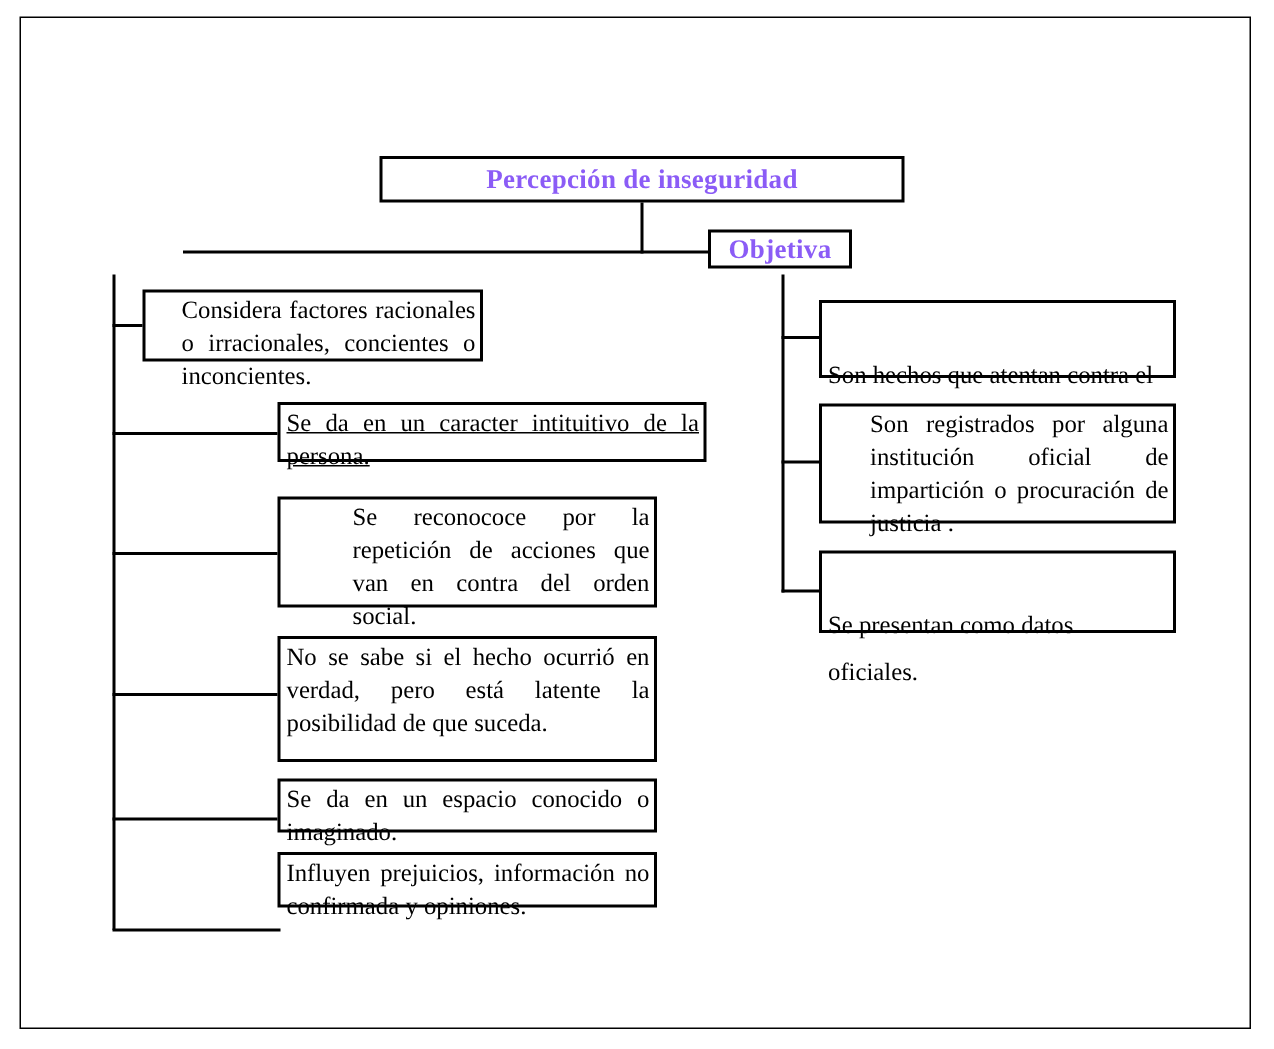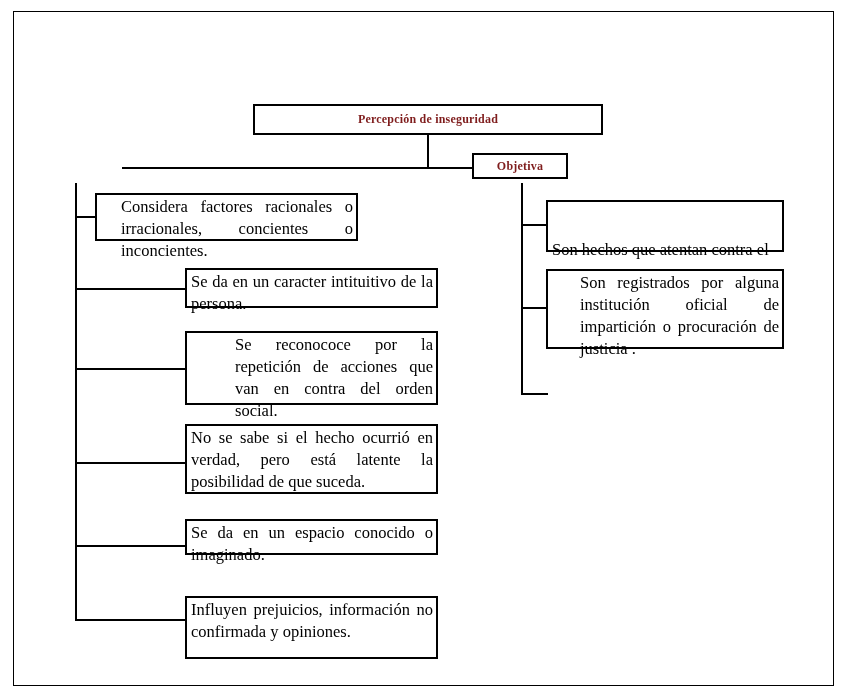--- a/index.html
+++ b/index.html
@@ -32,23 +32,23 @@
     z-index: 3;
   }
   .node.header {
     border-width: 2.5px;
     display: flex;
     align-items: center;
     justify-content: center;
   }
   .node.header .label {
     font-weight: bold;
-    font-size: 12px;
+    font-size: 18px;
     letter-spacing: 0.2px;
-    color: #7f1d1d;
+    color: #8b5cf6;
     white-space: nowrap;
   }
   .node.leaf {
     padding: 1px 3px 1px 4px;
   }
   .node.leaf .label {
     display: block;
     font-size: 16.5px;
     line-height: 1.33;
     color: #000000;
@@ -87,41 +87,41 @@
 
   <div class="connector v" style="left:75px; top:183px; height:437px;"></div>
 
   <div class="connector h" style="left:75px; top:216px; width:22px;"></div>
   <div class="connector h" style="left:75px; top:288px; width:112px;"></div>
   <div class="connector h" style="left:75px; top:368px; width:112px;"></div>
   <div class="connector h" style="left:75px; top:462px; width:112px;"></div>
   <div class="connector h" style="left:75px; top:545px; width:112px;"></div>
   <div class="connector h" style="left:75px; top:619px; width:112px;"></div>
 
-  <div class="node leaf" style="left:95px; top:193px; width:263px; height:48px;padding-left:24px;">
+  <div class="node leaf" style="left:95px; top:193px; width:227px; height:48px;padding-left:24px;">
     <span class="label">Considera factores racionales o irracionales, concientes o inconcientes.</span>
   </div>
 
-  <div class="node leaf" style="left:185px; top:268px; width:253px; height:40px;">
+  <div class="node leaf" style="left:185px; top:268px; width:286px; height:40px;text-decoration:underline;">
     <span class="label">Se da en un caracter intituitivo de la persona.</span>
   </div>
 
   <div class="node leaf" style="left:185px; top:331px; width:253px; height:74px;padding-left:48px;">
     <span class="label">Se reconococe por la repetición de acciones que van en contra del orden social.</span>
   </div>
 
-  <div class="node leaf" style="left:185px; top:424px; width:253px; height:70px;">
+  <div class="node leaf" style="left:185px; top:424px; width:253px; height:84px;">
     <span class="label">No se sabe si el hecho ocurrió en verdad, pero está latente la posibilidad de que suceda.</span>
   </div>
 
   <div class="node leaf" style="left:185px; top:519px; width:253px; height:36px;">
     <span class="label">Se da en un espacio conocido o imaginado.</span>
   </div>
 
-  <div class="node leaf" style="left:185px; top:596px; width:253px; height:63px;">
+  <div class="node leaf" style="left:185px; top:568px; width:253px; height:37px;">
     <span class="label">Influyen prejuicios, información no confirmada y opiniones.</span>
   </div>
 
   <div class="node header" style="left:472px; top:153px; width:96px; height:26px;">
     <span class="label">Objetiva</span>
   </div>
 
   <div class="connector v" style="left:521px; top:183px; height:212px;"></div>
 
   <div class="connector h" style="left:521px; top:224px; width:27px;"></div>
@@ -129,14 +129,17 @@
   <div class="connector h" style="left:521px; top:393px; width:27px;"></div>
 
   <div class="node leaf loose" style="left:546px; top:200px; width:238px; height:52px;">
     <span class="label">Son hechos que atentan contra el bien común.</span>
   </div>
 
   <div class="node leaf" style="left:546px; top:269px; width:238px; height:80px;padding-left:32px;">
     <span class="label">Son registrados por alguna institución oficial de impartición o procuración de justicia .</span>
   </div>
 
+  <div class="node leaf loose" style="left:546px; top:367px; width:238px; height:55px;">
+    <span class="label">Se presentan como datos oficiales.</span>
+  </div>
 
 </div>
 
 </body></html>

